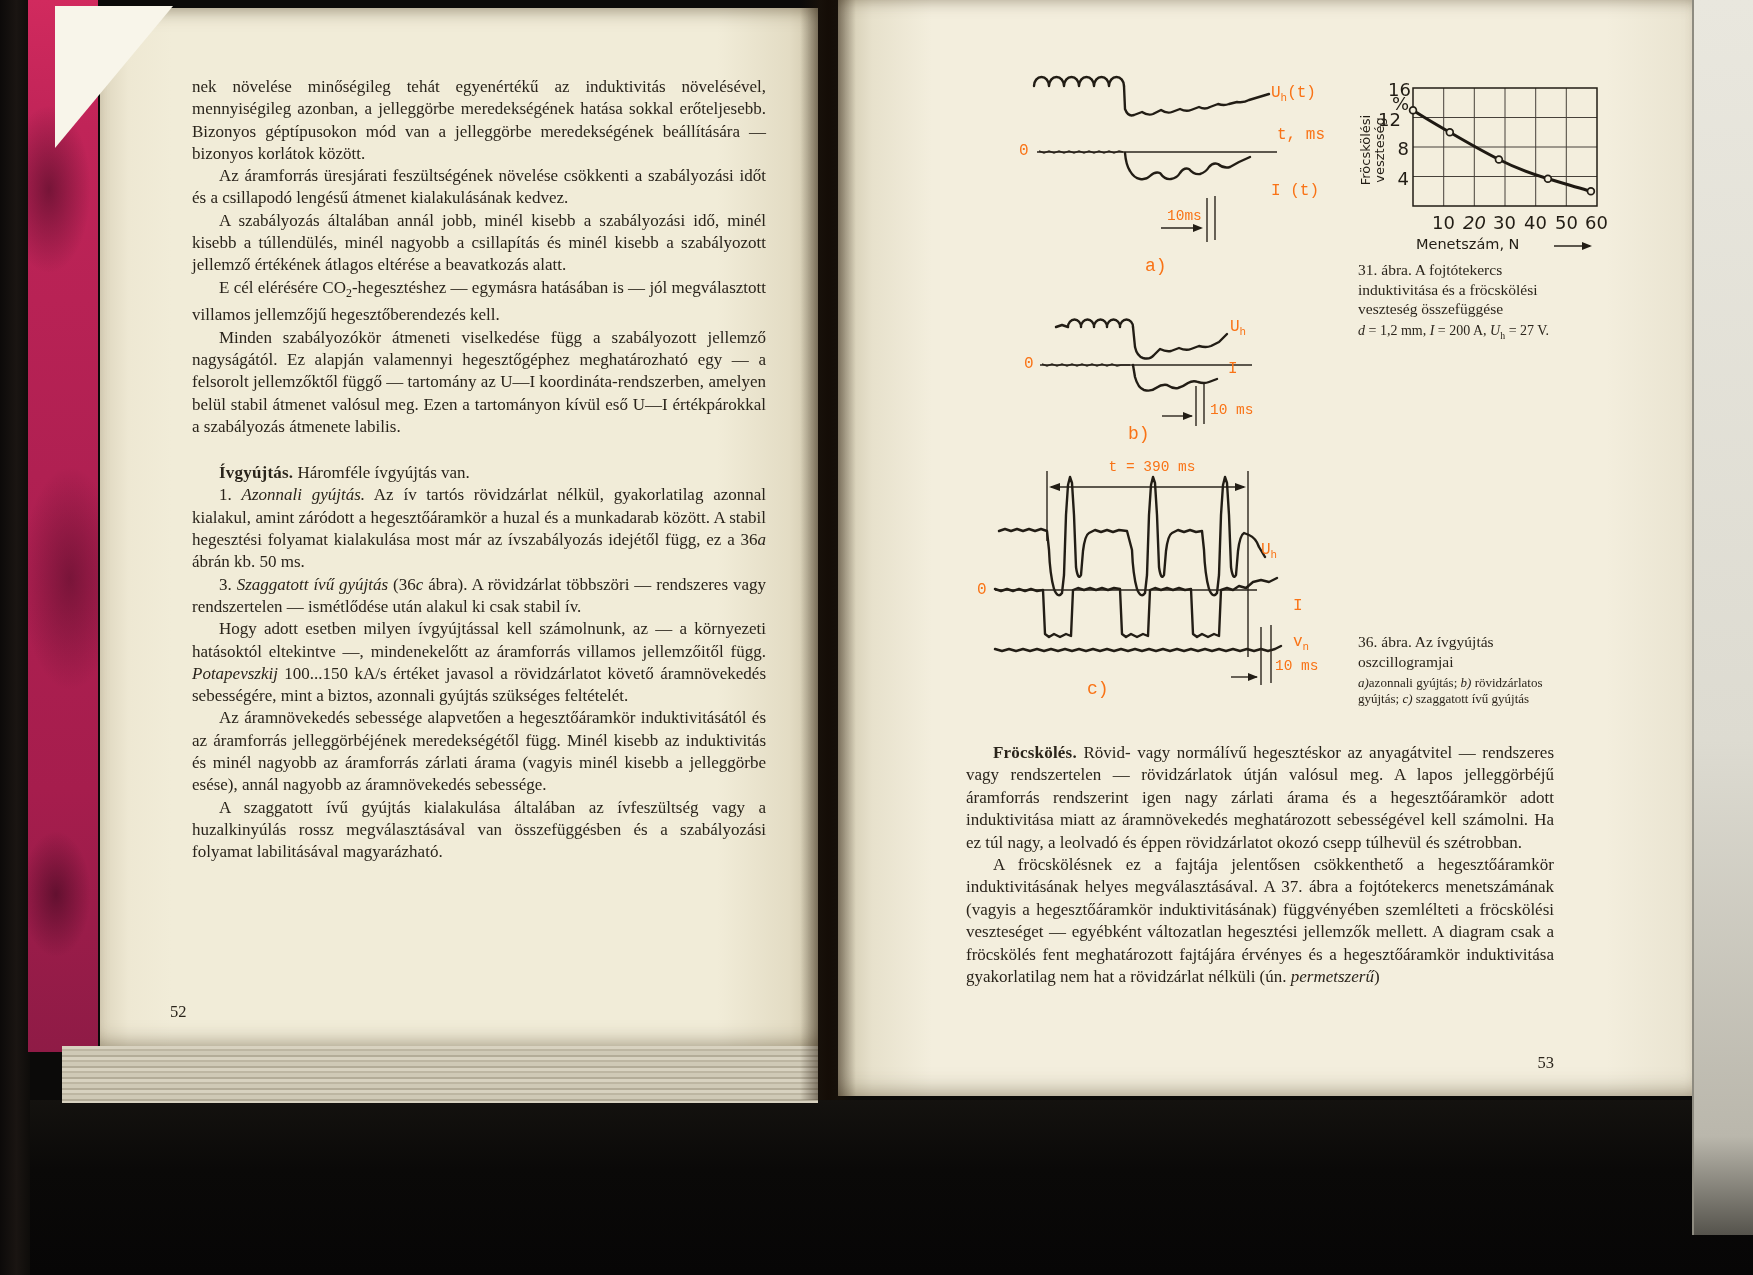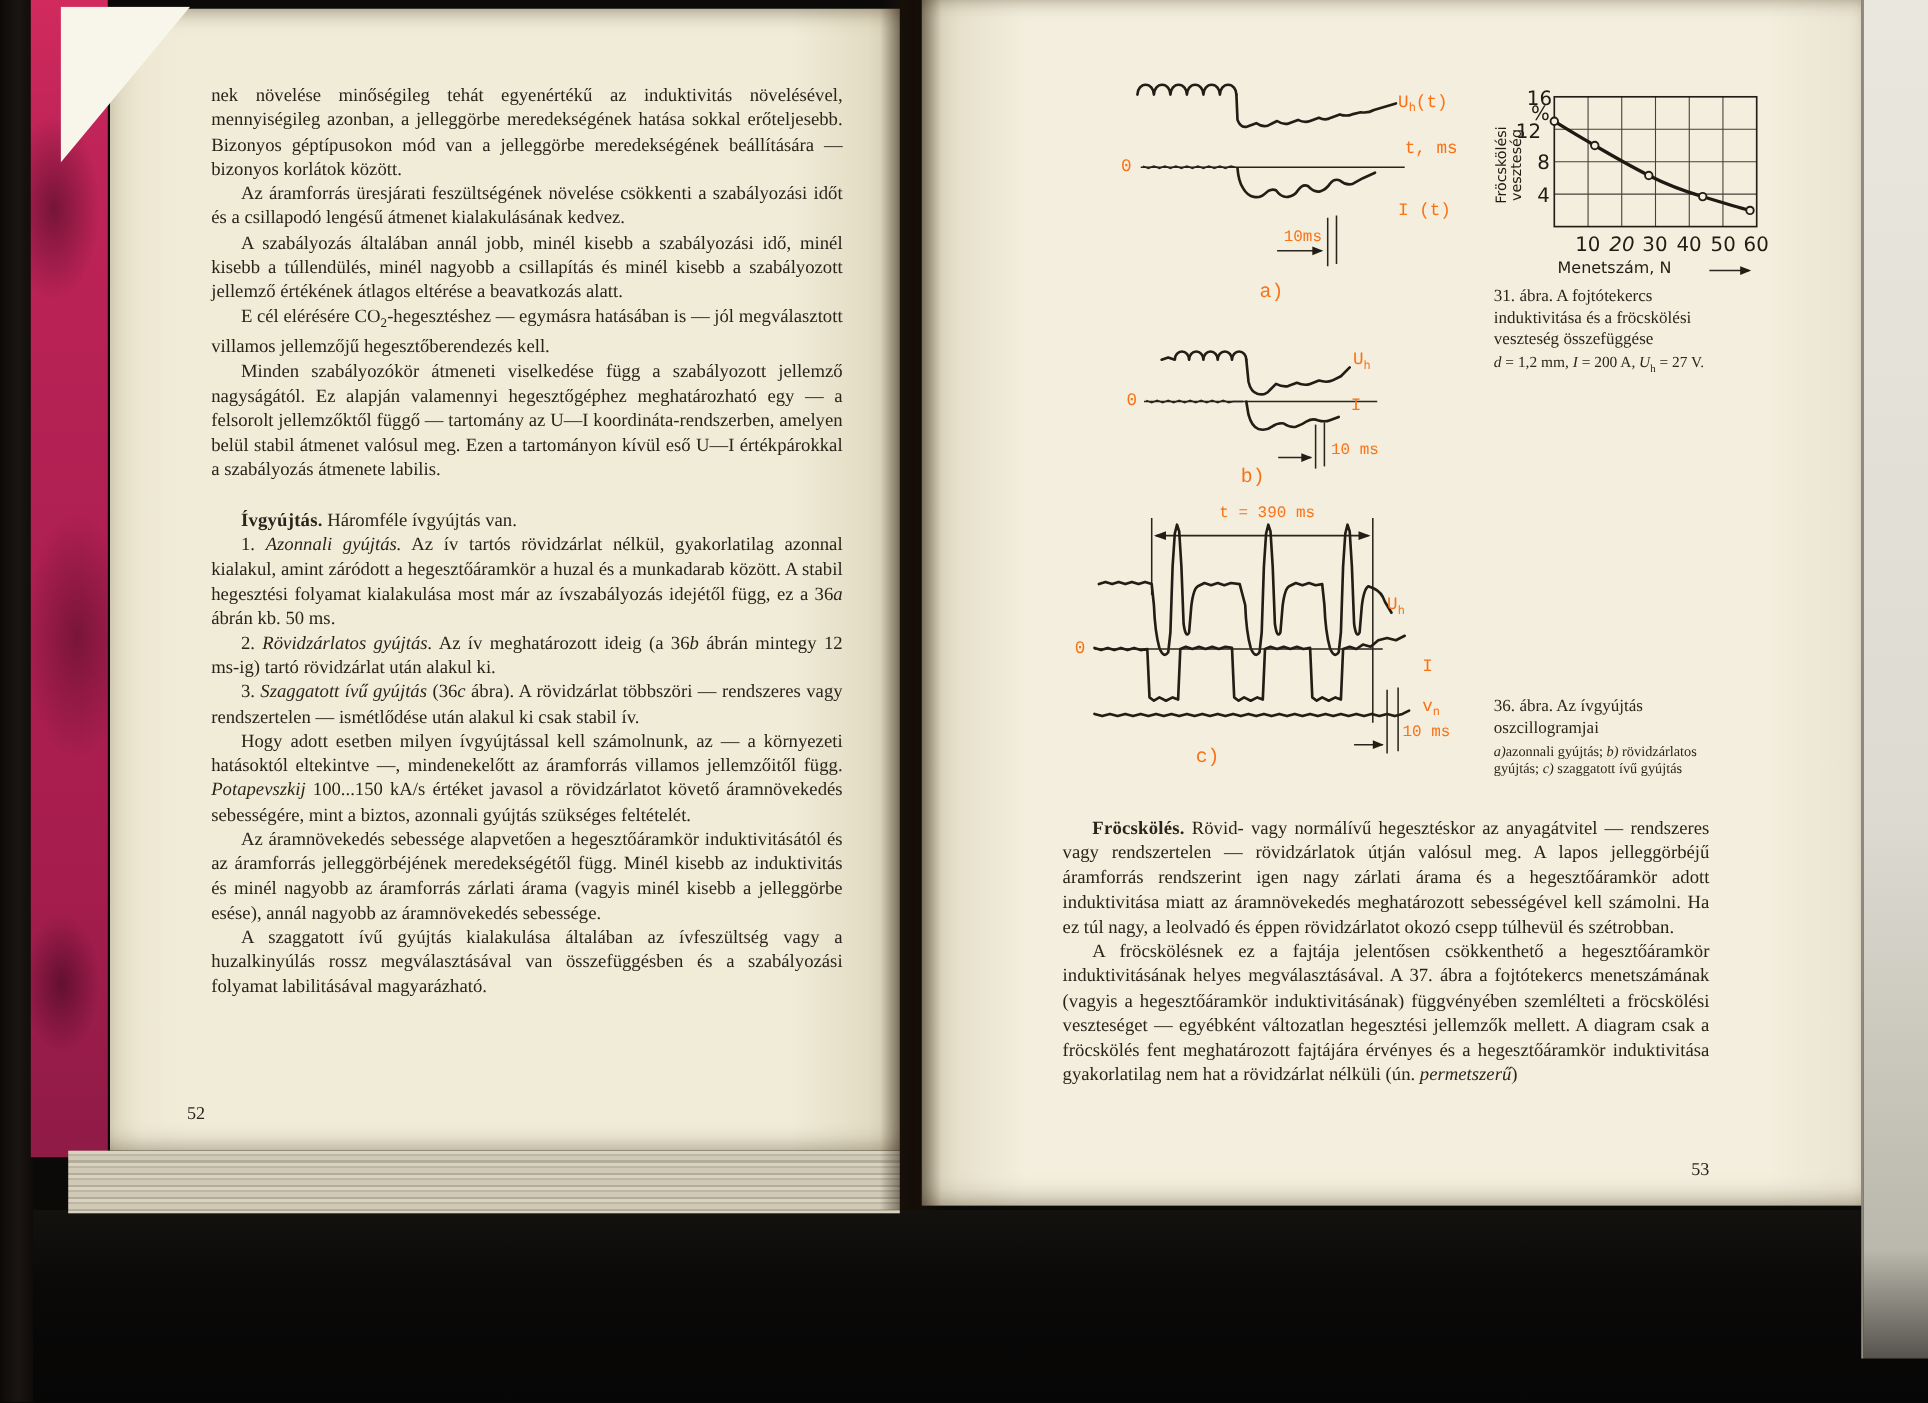--- a/index.html
+++ b/index.html
@@ -91,21 +91,20 @@
   <div class="gutter"></div>
 
   <div class="textcol" style="left:192px;top:76px;width:574px;">
       <div class="para"><span>nek növelése minőségileg tehát egyenértékű az induktivitás növelésével, mennyiségileg azonban, a jelleggörbe meredekségének hatása sokkal erőteljesebb. Bizonyos géptípusokon mód van a jelleggörbe meredekségének beállítására — bizonyos korlátok között.</span></div>
       <div class="para ind"><span>Az áramforrás üresjárati feszültségének növelése csökkenti a szabályozási időt és a csillapodó lengésű átmenet kialakulásának kedvez.</span></div>
       <div class="para ind"><span>A szabályozás általában annál jobb, minél kisebb a szabályozási idő, minél kisebb a túllendülés, minél nagyobb a csillapítás és minél kisebb a szabályozott jellemző értékének átlagos eltérése a beavatkozás alatt.</span></div>
       <div class="para ind"><span>E cél elérésére CO</span><sub>2</sub><span>-hegesztéshez — egymásra hatásában is — jól megválasztott villamos jellemzőjű hegesztőberendezés kell.</span></div>
       <div class="para ind"><span>Minden szabályozókör átmeneti viselkedése függ a szabályozott jellemző nagyságától. Ez alapján valamennyi hegesztőgéphez meghatározható egy — a felsorolt jellemzőktől függő — tartomány az U—I koordináta-rendszerben, amelyen belül stabil átmenet valósul meg. Ezen a tartományon kívül eső U—I értékpárokkal a szabályozás átmenete labilis.</span></div>
       <div class="para ind gap"><span class="sg-b">Ívgyújtás.</span><span> Háromféle ívgyújtás van.</span></div>
       <div class="para ind"><span>1. </span><span class="sg-i">Azonnali gyújtás.</span><span> Az ív tartós rövidzárlat nélkül, gyakorlatilag azonnal kialakul, amint záródott a hegesztőáramkör a huzal és a munkadarab között. A stabil hegesztési folyamat kialakulása most már az ívszabályozás idejétől függ, ez a 36</span><span class="sg-i">a</span><span> ábrán kb. 50 ms.</span></div>
-      <div class="para ind"><span>2. </span><span class="sg-i">Rövidzárlatos gyújtás.</span><span> Az ív meghatározott ideig (a 36</span><span class="sg-i">b</span><span> ábrán mintegy 12 ms-ig) tartó rövidzárlat után alakul ki.</span></div>
       <div class="para ind"><span>3. </span><span class="sg-i">Szaggatott ívű gyújtás</span><span> (36</span><span class="sg-i">c</span><span> ábra). A rövidzárlat többszöri — rendszeres vagy rendszertelen — ismétlődése után alakul ki csak stabil ív.</span></div>
       <div class="para ind"><span>Hogy adott esetben milyen ívgyújtással kell számolnunk, az — a környezeti hatásoktól eltekintve —, mindenekelőtt az áramforrás villamos jellemzőitől függ. </span><span class="sg-i">Potapevszkij</span><span> 100...150 kA/s értéket javasol a rövidzárlatot követő áramnövekedés sebességére, mint a biztos, azonnali gyújtás szükséges feltételét.</span></div>
       <div class="para ind"><span>Az áramnövekedés sebessége alapvetően a hegesztőáramkör induktivitásától és az áramforrás jelleggörbéjének meredekségétől függ. Minél kisebb az induktivitás és minél nagyobb az áramforrás zárlati árama (vagyis minél kisebb a jelleggörbe esése), annál nagyobb az áramnövekedés sebessége.</span></div>
       <div class="para ind"><span>A szaggatott ívű gyújtás kialakulása általában az ívfeszültség vagy a huzalkinyúlás rossz megválasztásával van összefüggésben és a szabályozási folyamat labilitásával magyarázható.</span></div>
     </div>
   <div class="pageno" style="left:170px;top:1002px;">52</div>
 
   <div class="fig" style="left:1015px;top:58px;width:330px;height:230px;">
     <svg width="330" height="230" viewBox="0 0 330 230">
       <path class="trace" d="M19,28 a7.5,9 0 1 1 15,0 a7.5,9 0 1 1 15,0 a7.5,9 0 1 1 15,0 a7.5,9 0 1 1 15,0 a7.5,9 0 1 1 15,0 a7.5,9 0 1 1 15,0"></path>

